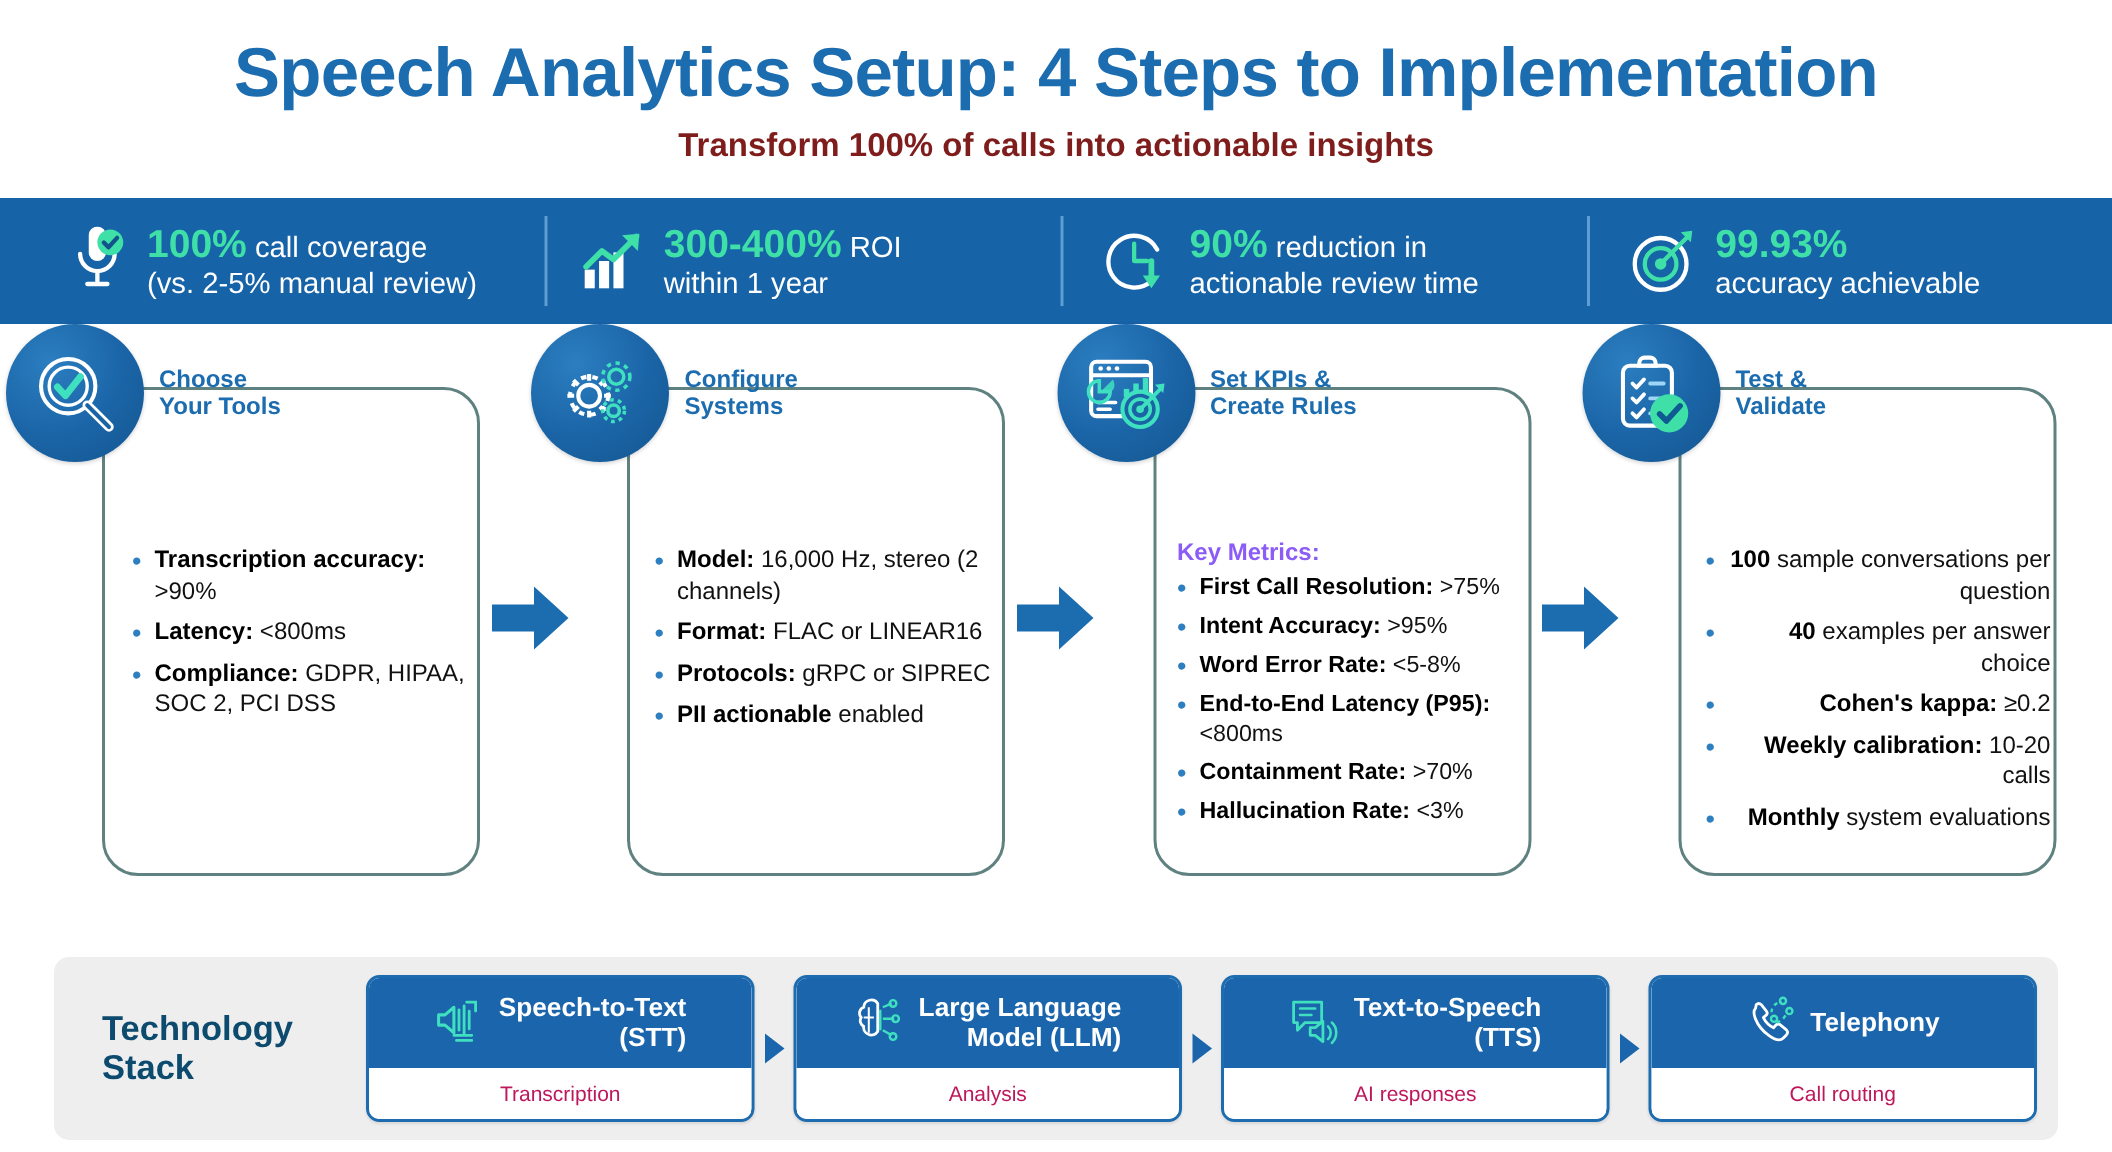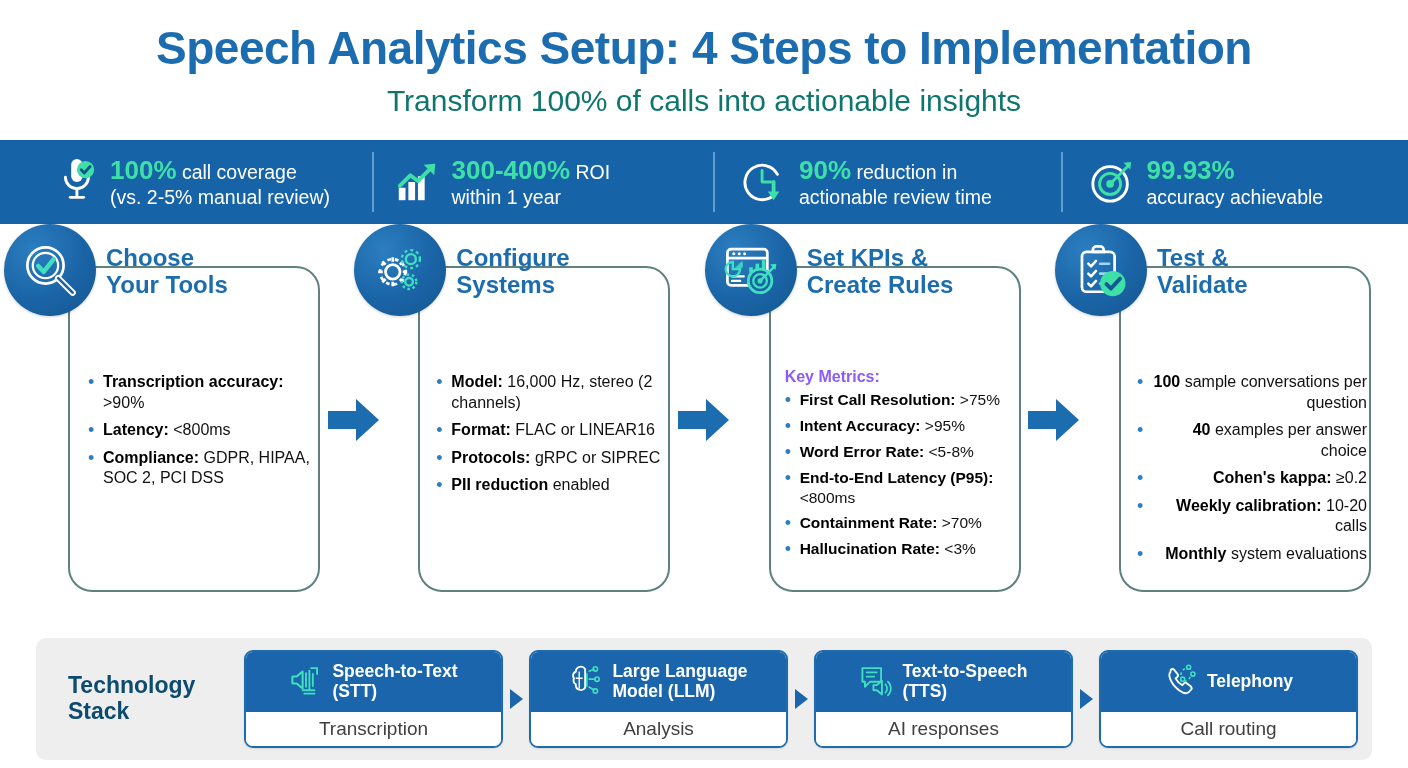--- a/index.html
+++ b/index.html
@@ -11,40 +11,40 @@
   }
   .page{position:relative;width:1408px;height:768px;}
 
   
   .header{padding-top:24px;text-align:center;}
   .title{
     font-size:46px;font-weight:bold;color:#1c6cb0;
     letter-spacing:-0.5px;line-height:1.05;
   }
   .subtitle{
-    font-size:30px;color:#0f766e;margin-top:12px;font-weight:normal;
+    font-size:22px;color:#7f1d1d;margin-top:12px;font-weight:bold;
   }
 
   
   .stats-bar{
     margin-top:22px;
     height:84px;
     background:#1663a8;
     display:flex;align-items:center;
   }
   .stat{
     flex:1;display:flex;align-items:center;gap:12px;
     padding:0 10px;position:relative;height:64px;
     justify-content:flex-start;
   }
   .stat + .stat::before{
     content:"";position:absolute;left:0;top:2px;bottom:2px;width:2px;
     background:#5f9ed1;
   }
-  .stat:nth-child(1){padding-left:52px;}
+  .stat:nth-child(1){padding-left:40px;}
   .stat:nth-child(2){padding-left:22px;}
   .stat:nth-child(3){padding-left:28px;}
   .stat:nth-child(4){padding-left:28px;}
   .stat-icon{flex:0 0 auto;width:46px;height:46px;display:block;}
   .stat-text{color:#ffffff;font-size:19.5px;line-height:1.22;}
   .stat-text .big{color:#3fe0a8;font-weight:bold;font-size:26px;}
   .stat-l2{display:block;font-size:19.5px;}
 
   
   .steps{
@@ -80,21 +80,21 @@
     display:flex;align-items:center;gap:10px;height:92px;
   }
   .circle{
     flex:0 0 auto;width:92px;height:92px;border-radius:50%;
     background:radial-gradient(circle at 32% 28%, #2b7ec0 0%, #1a64a6 55%, #15568f 100%);
     display:flex;align-items:center;justify-content:center;
     box-shadow:0 1px 3px rgba(0,0,0,0.18);
   }
   .circle svg{width:58px;height:58px;display:block;}
   .step-title{
-    font-size:24px;font-weight:bold;color:#1c6cb0;line-height:1.14;
+    font-size:16px;font-weight:bold;color:#1c6cb0;line-height:1.14;
     padding-top:2px;
   }
   .bullets{
     position:absolute;top:104px;left:14px;right:8px;
   }
   .kmhead{
     font-size:16px;font-weight:bold;color:#8b5cf6;margin-bottom:4px;padding-left:4px;
   }
   ul.blist{list-style:none;margin:0;padding:0;}
   ul.blist li{
@@ -136,25 +136,25 @@
     display:flex;flex-direction:column;
     box-shadow:0 1px 2px rgba(0,0,0,0.10);
   }
   .chip-top{
     flex:0 0 60px;background:#1a65ab;
     display:flex;align-items:center;justify-content:center;gap:9px;
     padding:0 6px;
   }
   .chip-top svg{width:34px;height:34px;flex:0 0 auto;}
   .chip-name{
-    color:#fff;font-size:17.5px;font-weight:bold;line-height:1.13;text-align:left;
+    color:#fff;font-size:17.5px;font-weight:bold;line-height:1.13;text-align:right;
   }
   .chip-bottom{
     flex:1 1 auto;display:flex;align-items:center;justify-content:center;
-    font-size:19px;color:#404040;background:#fff;
+    font-size:14px;color:#be185d;background:#fff;
   }
   .chip-sep{
     flex:0 0 26px;display:flex;align-items:center;justify-content:center;
   }
   .chip-sep svg{width:15px;height:22px;}
 </style>
 </head>
 <body>
 
 <div class="page">
@@ -273,21 +273,21 @@
       </span>
     </div>
 
     <div class="step step-2">
       <div class="card">
         <div class="bullets">
           <ul class="blist">
             <li><b>Model:</b><span> 16,000 Hz, stereo (2 channels)</span></li>
             <li><b>Format:</b><span> FLAC or LINEAR16</span></li>
             <li><b>Protocols:</b><span> gRPC or SIPREC</span></li>
-            <li><b>PII reduction</b><span> enabled</span></li>
+            <li><b>PII actionable</b><span> enabled</span></li>
           </ul>
         </div>
       </div>
       <div class="step-head">
         <div class="circle">
           <span>
             <svg viewBox="0 0 64 64">
               <g fill="none" stroke="#fff" stroke-width="3">
                 <circle cx="24" cy="34" r="8"></circle>
                 <path d="M24 18 v5 M24 45 v5 M8 34 h5 M35 34 h5 M12.5 22.5 l3.6 3.6 M31.9 41.9 l3.6 3.6 M35.5 22.5 l-3.6 3.6 M16.1 41.9 l-3.6 3.6"></path>

